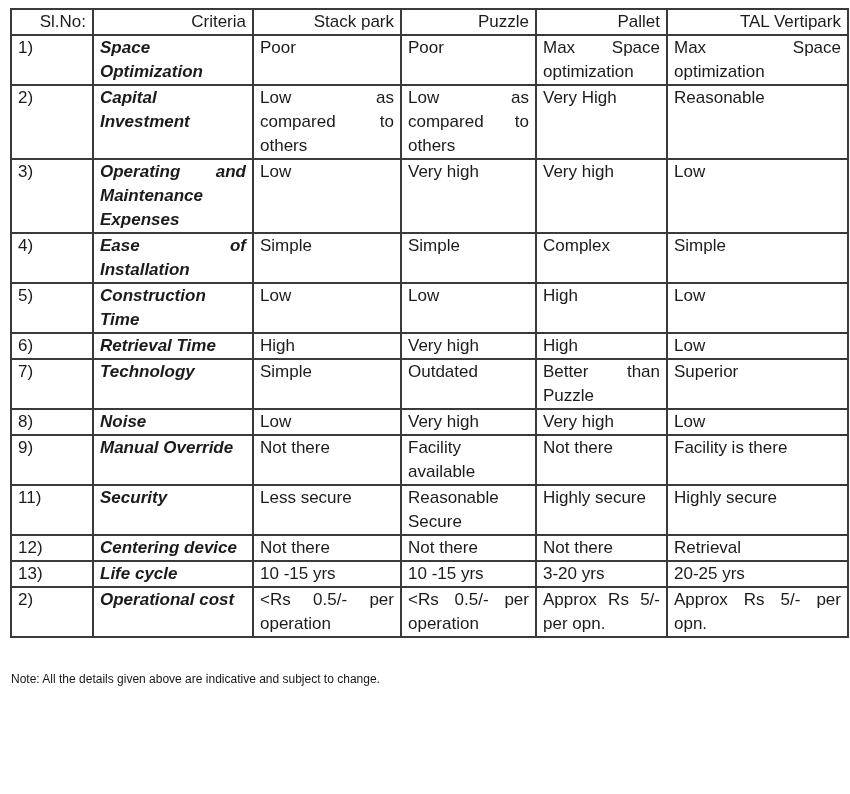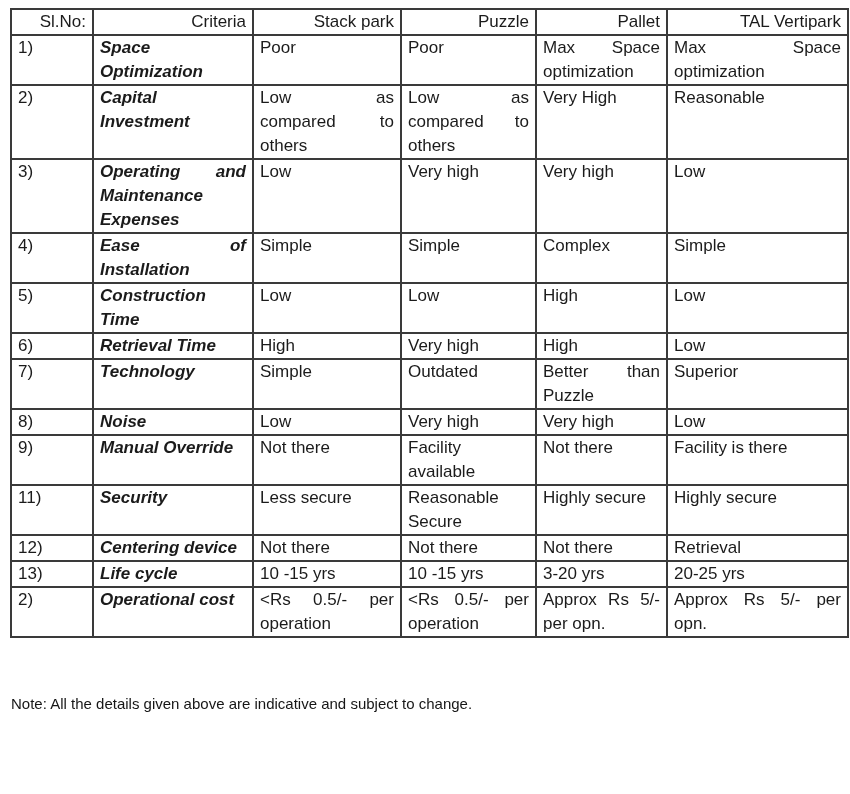--- a/index.html
+++ b/index.html
@@ -39,22 +39,22 @@
     text-align: justify;
   }
   .cmp td.c0 {
     text-align: left;
   }
   .cmp td.c1 {
     font-weight: 700;
     font-style: italic;
   }
   .note {
-    margin: 55px 0 0 1px;
-    font-size: 15px;
+    margin: 30px 0 0 1px;
+    font-size: 12px;
     line-height: 22px;
     color: #161616;
   }
 </style>
 </head>
 <body>
 
 <div class="doc">
   <table class="cmp">
     <colgroup>

